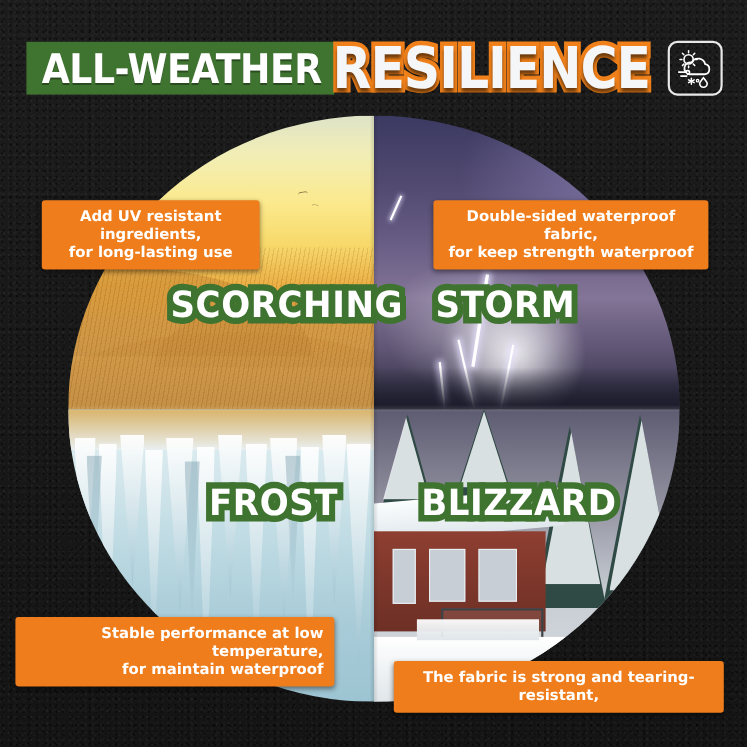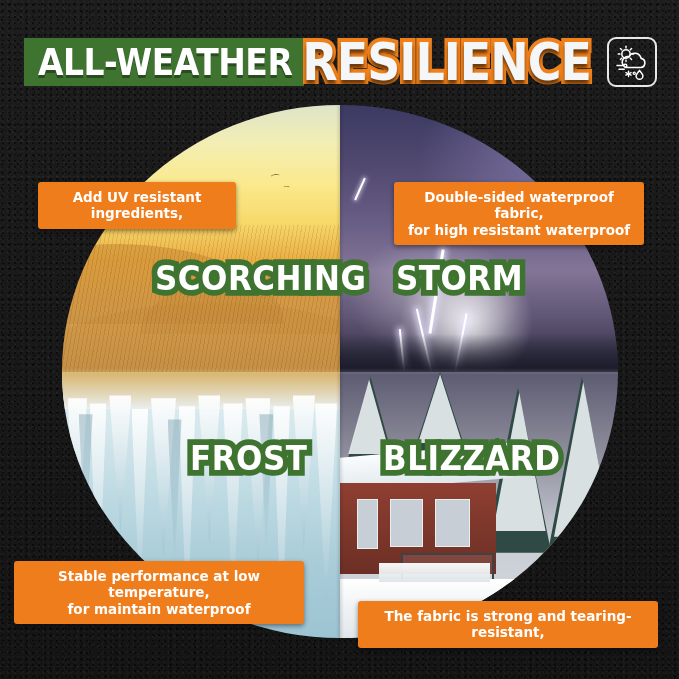--- a/index.html
+++ b/index.html
@@ -210,21 +210,21 @@
     line-height: 1.22;
     text-align: center;
     padding: 7px 10px;
     border-radius: 3px;
     box-sizing: border-box;
     box-shadow: 0 2px 5px rgba(0,0,0,0.45);
     z-index: 8;
   }
   #callout-uv       { left: 38px;  top: 182px; width: 198px; }
   #callout-water    { left: 394px; top: 182px; width: 250px; }
-  #callout-lowtemp  { left: 14px;  top: 561px; width: 290px; }
+  #callout-lowtemp  { left: 14px;  top: 561px; width: 290px; text-align: right; }
   #callout-fabric   { left: 358px; top: 561px; width: 300px; margin-top: 40px; }
 </style>
 </head>
 <body>
 
 <div id="stage">
 
   <div id="header">
     <div id="greenbar">
       <span class="txt">ALL-WEATHER</span>
@@ -332,24 +332,25 @@
     <div style="position:absolute;left:0;top:49.3%;width:100%;height:1.4%;background:linear-gradient(to bottom,rgba(255,255,255,0),rgba(255,255,255,0.10),rgba(255,255,255,0));"></div>
   </div>
 
   <div class="title" id="title-scorching">SCORCHING</div>
   <div class="title" id="title-storm">STORM</div>
   <div class="title" id="title-frost">FROST</div>
   <div class="title" id="title-blizzard">BLIZZARD</div>
 
   <div class="callout" id="callout-uv">
     <div>Add UV resistant ingredients,</div>
+    <div>for long-lasting use</div>
   </div>
   <div class="callout" id="callout-water">
     <div>Double-sided waterproof fabric,</div>
-    <div>for high resistant waterproof</div>
+    <div>for keep strength waterproof</div>
   </div>
   <div class="callout" id="callout-lowtemp">
     <div>Stable performance at low temperature,</div>
     <div>for maintain waterproof</div>
   </div>
   <div class="callout" id="callout-fabric">
     <div>The fabric is strong and tearing-resistant,</div>
   </div>
 
 </div>

